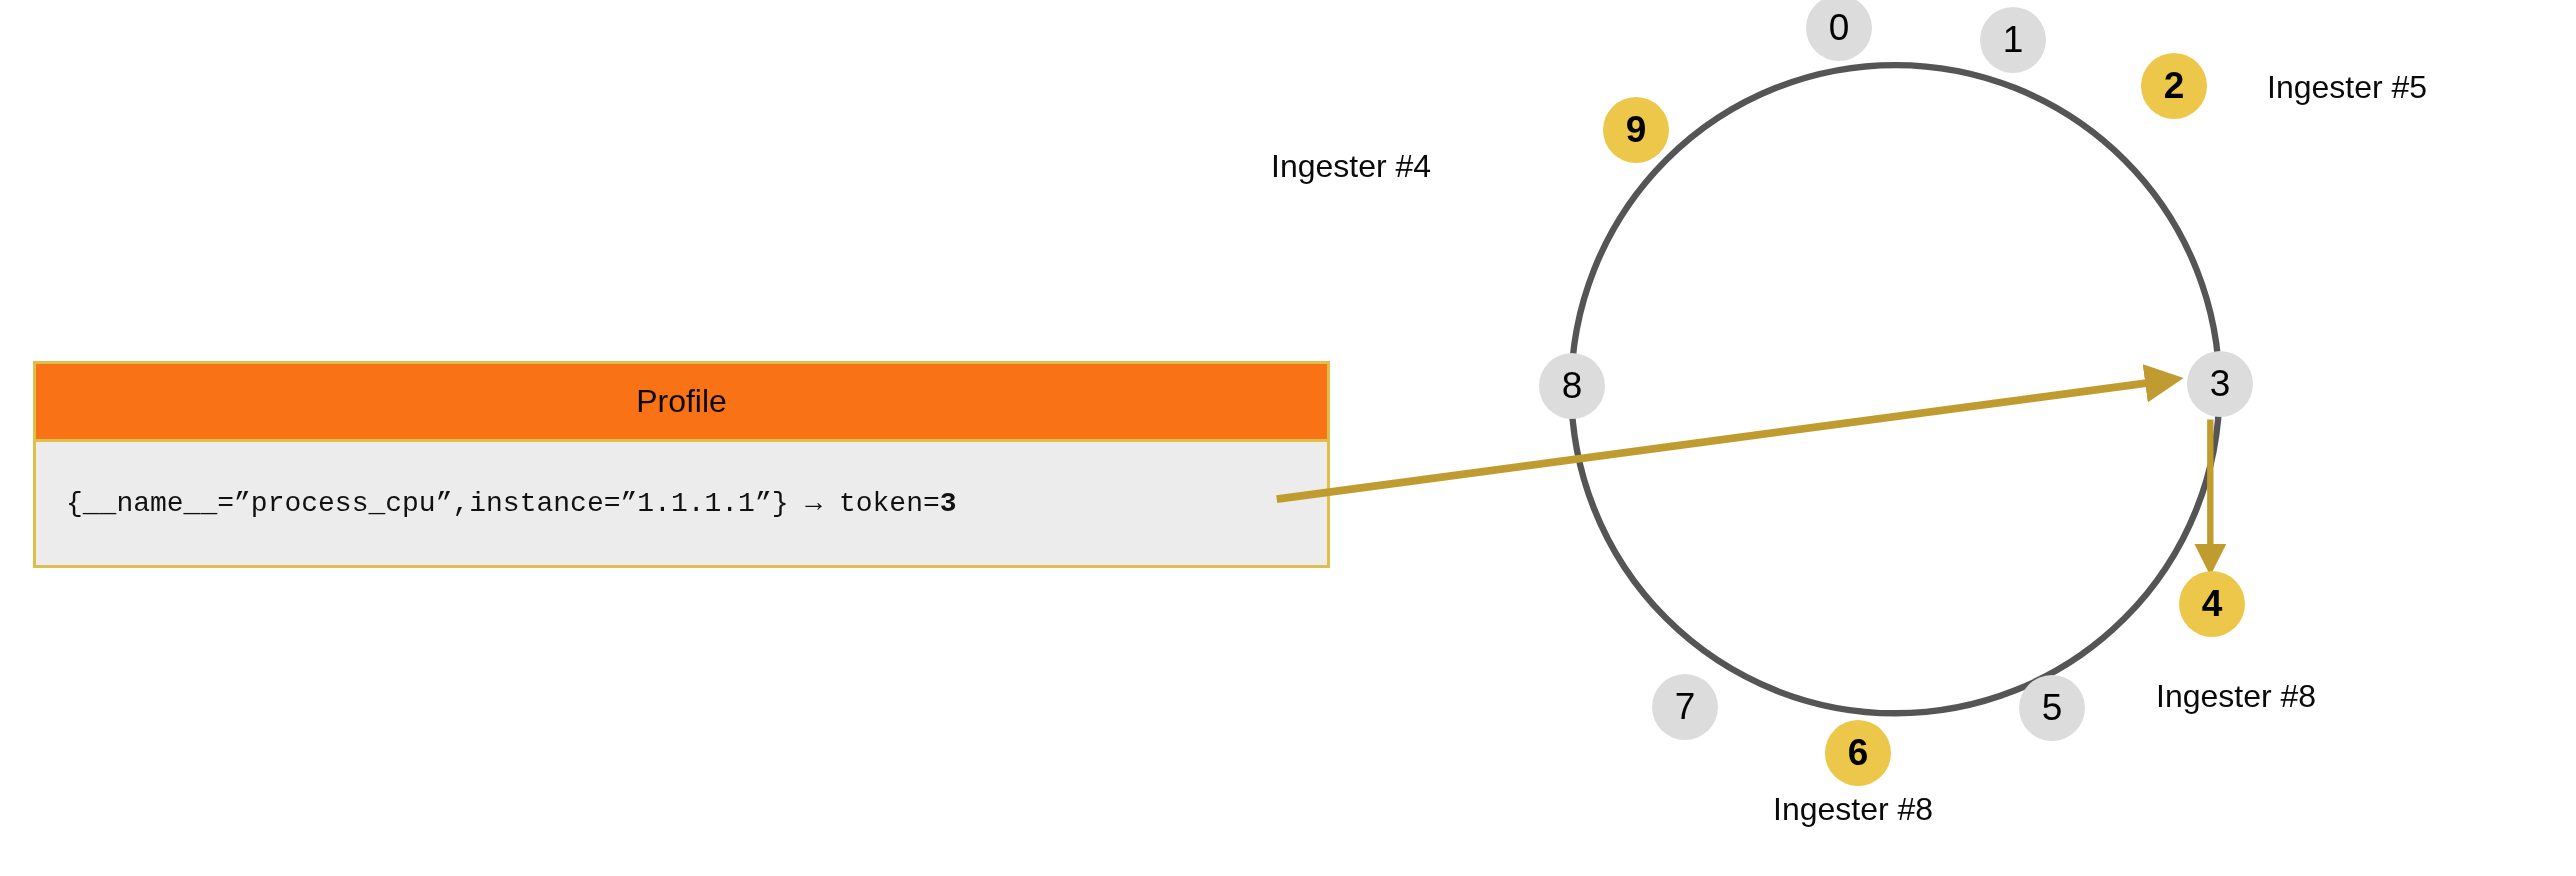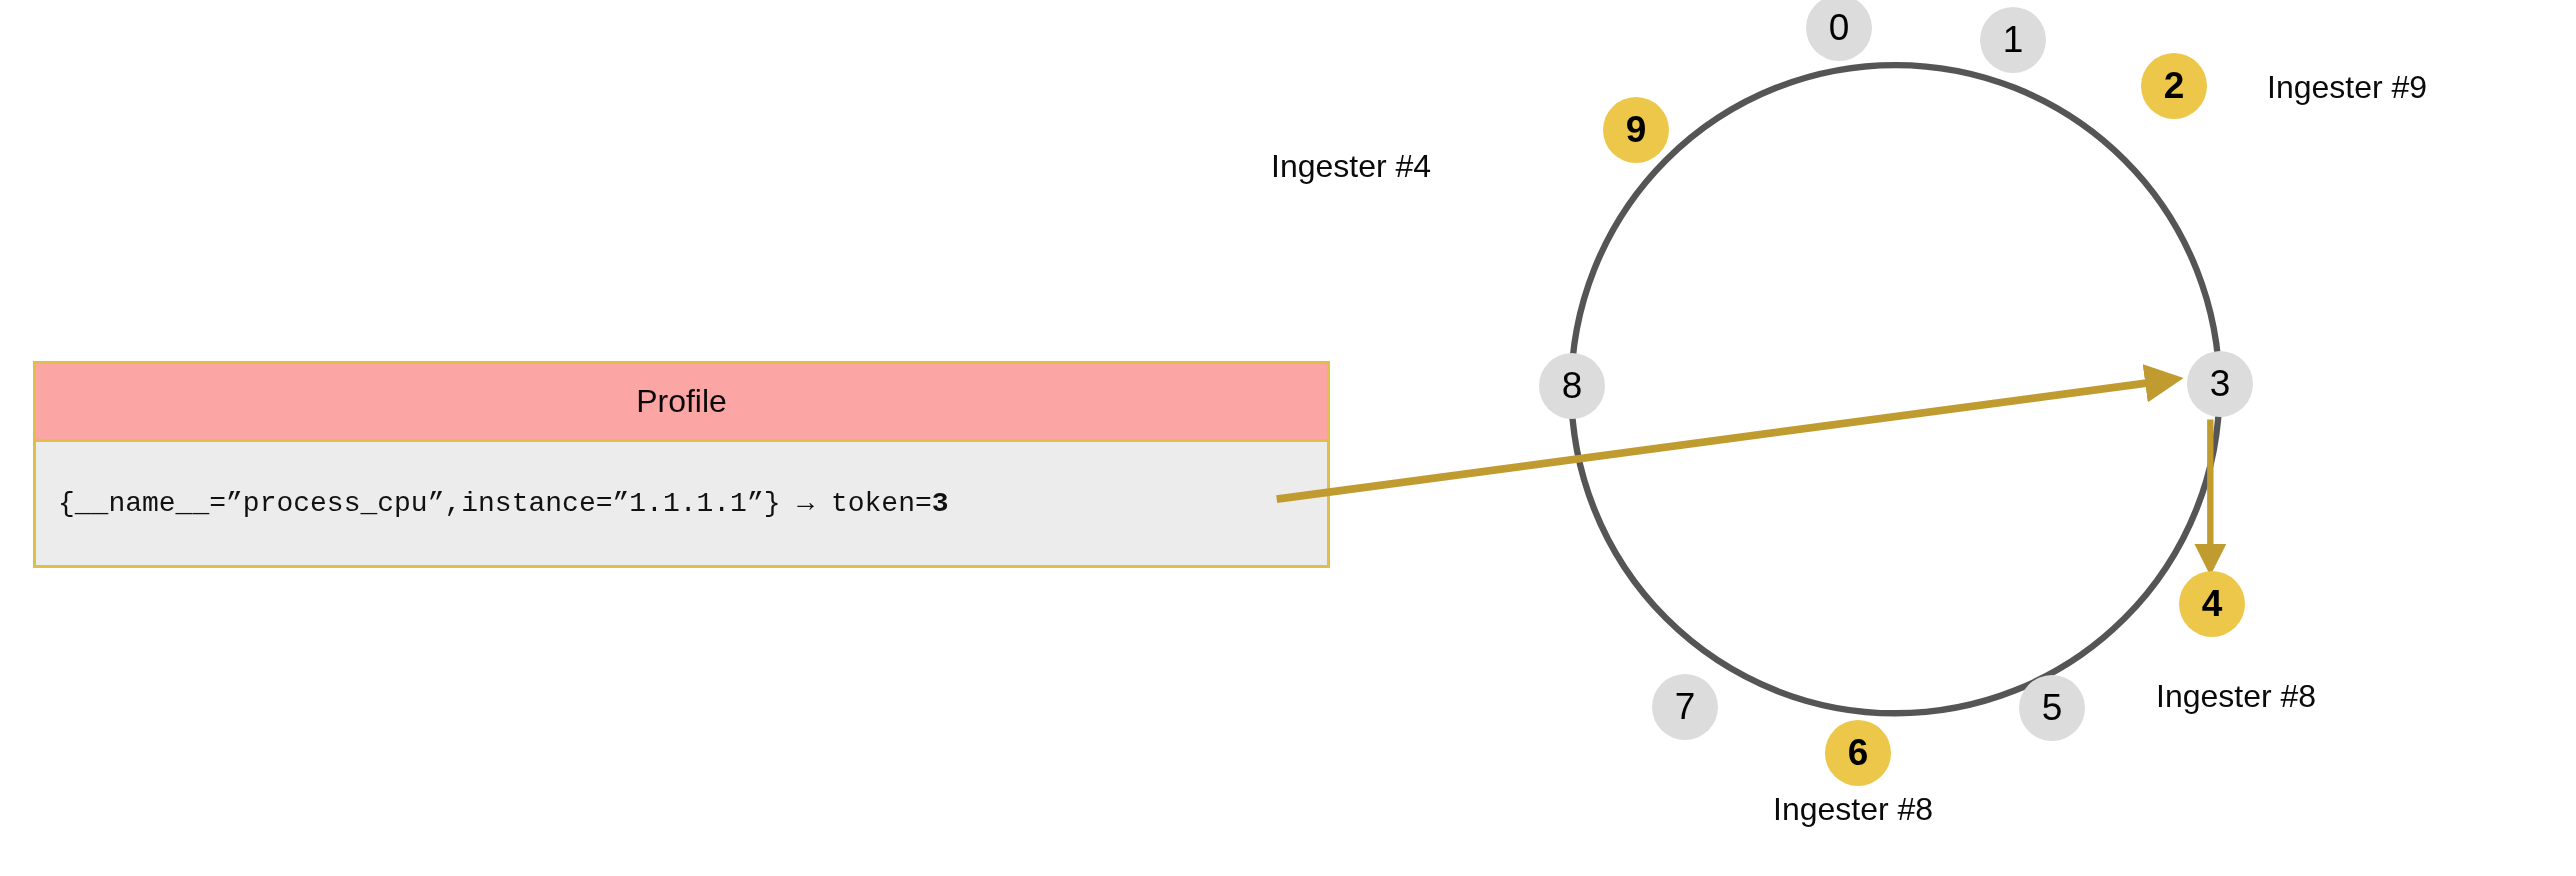--- a/index.html
+++ b/index.html
@@ -22,34 +22,34 @@
   .profile-card {
     position: absolute;
     left: 33px;
     top: 361px;
     width: 1297px;
     box-sizing: border-box;
     border: 3.5px solid #E0BE4C;
     background: #ECECEC;
   }
   .profile-header {
-    background: #fca5a5;
+    background: #f97316;
     border-bottom: 3.5px solid #E0BE4C;
     height: 75px;
     line-height: 75px;
     text-align: center;
     font-size: 32px;
     color: #0a0a0a;
     font-family: "Liberation Sans", sans-serif;
   }
   .profile-body {
     height: 123px;
     display: flex;
     align-items: center;
-    padding-left: 22px;
+    padding-left: 30px;
     box-sizing: border-box;
     font-family: "Liberation Mono", monospace;
     font-size: 28px;
     color: #111111;
     letter-spacing: 0px;
     white-space: pre;
   }
   .profile-body .tok {
     font-weight: bold;
   }
@@ -148,20 +148,20 @@
         <span>7</span>
       </div>
       <div class="ring-node plain" style="left: 1572px; top: 386px;">
         <span>8</span>
       </div>
       <div class="ring-node hot" style="left: 1636px; top: 130px;">
         <span>9</span>
       </div>
     </div>
   <div id="label-layer">
-      <div class="ingester-label" style="left: 2267px; top: 69px;">Ingester #9</div>
+      <div class="ingester-label" style="left: 2267px; top: 69px;">Ingester #5</div>
       <div class="ingester-label" style="left: 2156px; top: 678px;">Ingester #8</div>
       <div class="ingester-label" style="left: 1773px; top: 791px;">Ingester #8</div>
       <div class="ingester-label" style="left: 1271px; top: 148px;">Ingester #4</div>
     </div>
 
 </div>
 
 
 </body></html>

